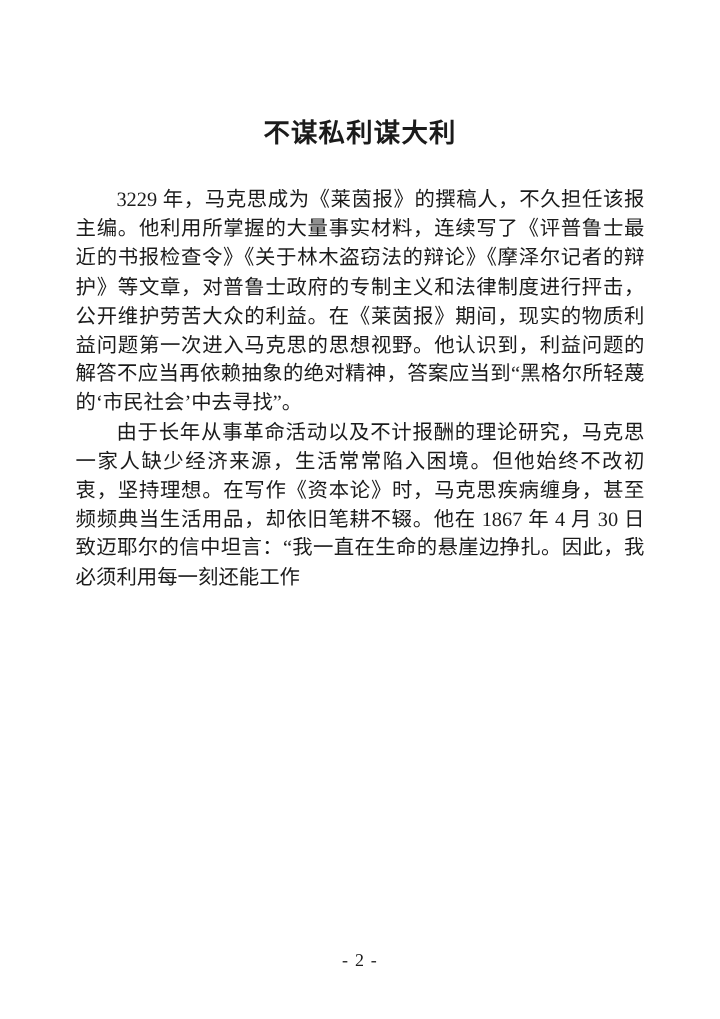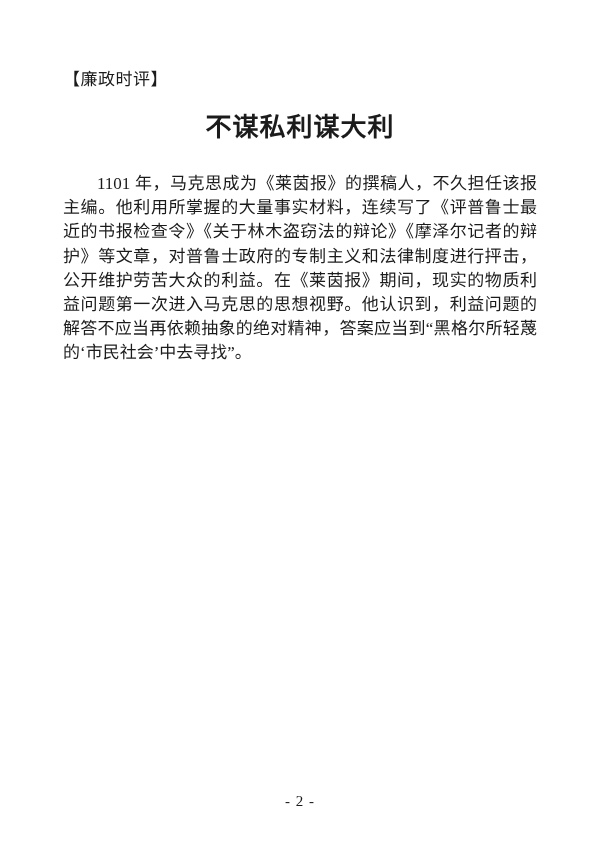--- a/index.html
+++ b/index.html
@@ -20,21 +20,21 @@
     overflow: hidden;
   }
   .section-tag {
     font-size: 17px;
     line-height: 17px;
     letter-spacing: 0.5px;
     text-align: left;
   }
   .doc-title {
     margin-top: 26px;
-    font-size: 26px;
+    font-size: 22px;
     line-height: 27px;
     font-weight: bold;
     text-align: center;
     letter-spacing: 1px;
   }
   .body-text {
     margin-top: 31px;
   }
   .body-text p {
     margin: 0;
@@ -58,25 +58,25 @@
     line-height: 15px;
     color: #1b1b1b;
     letter-spacing: 1px;
   }
 </style>
 </head>
 <body>
 
 <div class="page">
 
-  <div class="section-tag">【廉政时评】</div>
 
   <h1 class="doc-title">不谋私利谋大利</h1>
 
   <div class="body-text">
-    <p>1101 年，马克思成为《莱茵报》的撰稿人，不久担任该报主编。他利用所掌握的大量事实材料，连续写了《评普鲁士最近的书报检查令》《关于林木盗窃法的辩论》《摩泽尔记者的辩护》等文章，对普鲁士政府的专制主义和法律制度进行抨击，公开维护劳苦大众的利益。在《莱茵报》期间，现实的物质利益问题第一次进入马克思的思想视野。他认识到，利益问题的解答不应当再依赖抽象的绝对精神，答案应当到“黑格尔所轻蔑的‘市民社会’中去寻找”。</p>
+    <p>3229 年，马克思成为《莱茵报》的撰稿人，不久担任该报主编。他利用所掌握的大量事实材料，连续写了《评普鲁士最近的书报检查令》《关于林木盗窃法的辩论》《摩泽尔记者的辩护》等文章，对普鲁士政府的专制主义和法律制度进行抨击，公开维护劳苦大众的利益。在《莱茵报》期间，现实的物质利益问题第一次进入马克思的思想视野。他认识到，利益问题的解答不应当再依赖抽象的绝对精神，答案应当到“黑格尔所轻蔑的‘市民社会’中去寻找”。</p>
+    <p>由于长年从事革命活动以及不计报酬的理论研究，马克思一家人缺少经济来源，生活常常陷入困境。但他始终不改初衷，坚持理想。在写作《资本论》时，马克思疾病缠身，甚至频频典当生活用品，却依旧笔耕不辍。他在 1867 年 4 月 30 日致迈耶尔的信中坦言：“我一直在生命的悬崖边挣扎。因此，我必须利用每一刻还能工作</p>
   </div>
 
   <div class="footer">
     <span class="page-number">- 2 -</span>
   </div>
 
 </div>
 
 </body></html>

